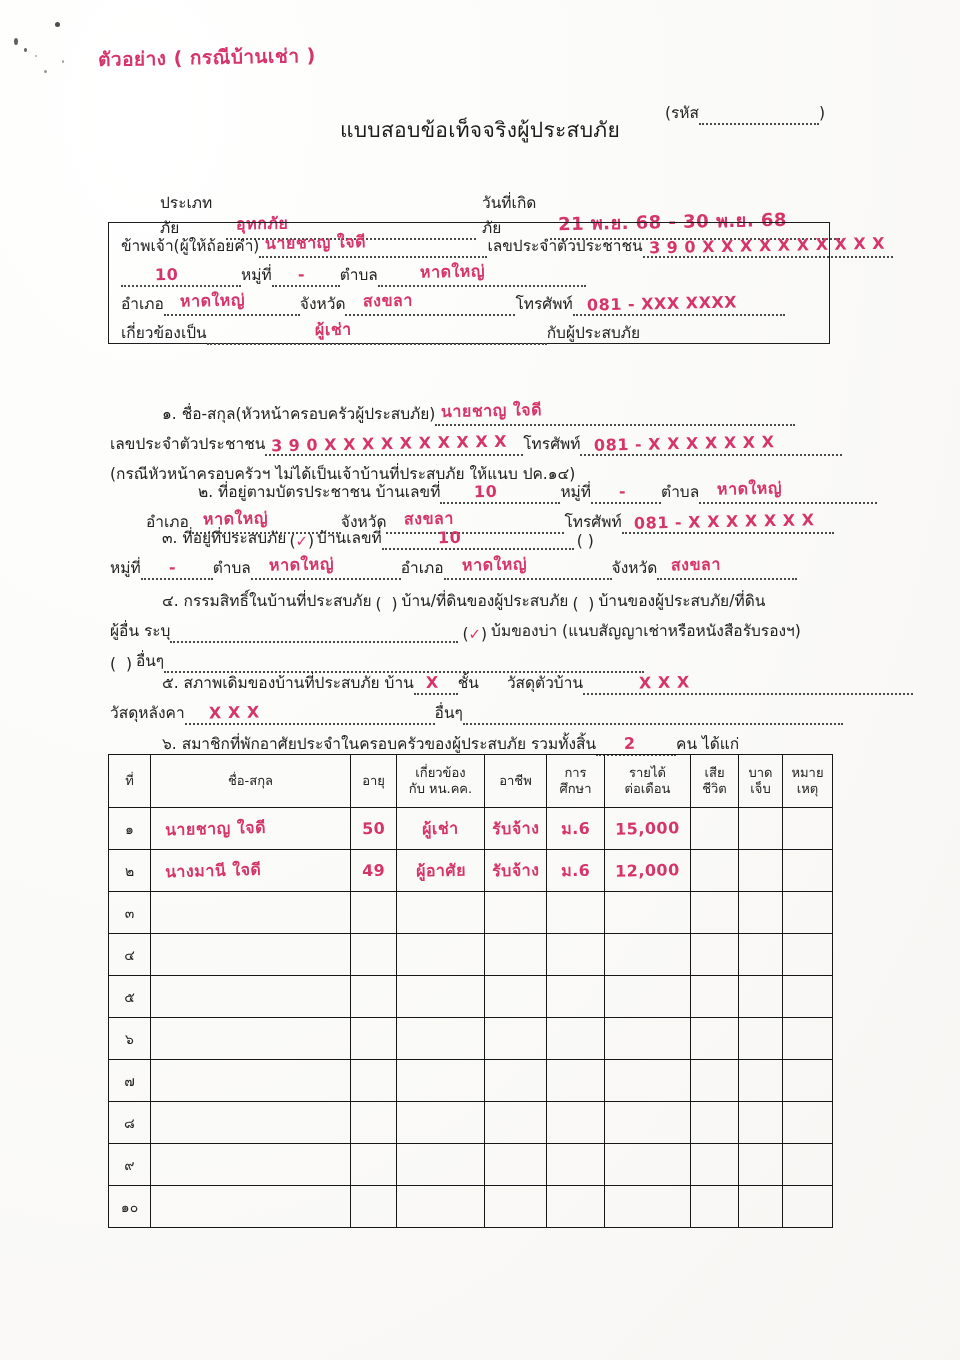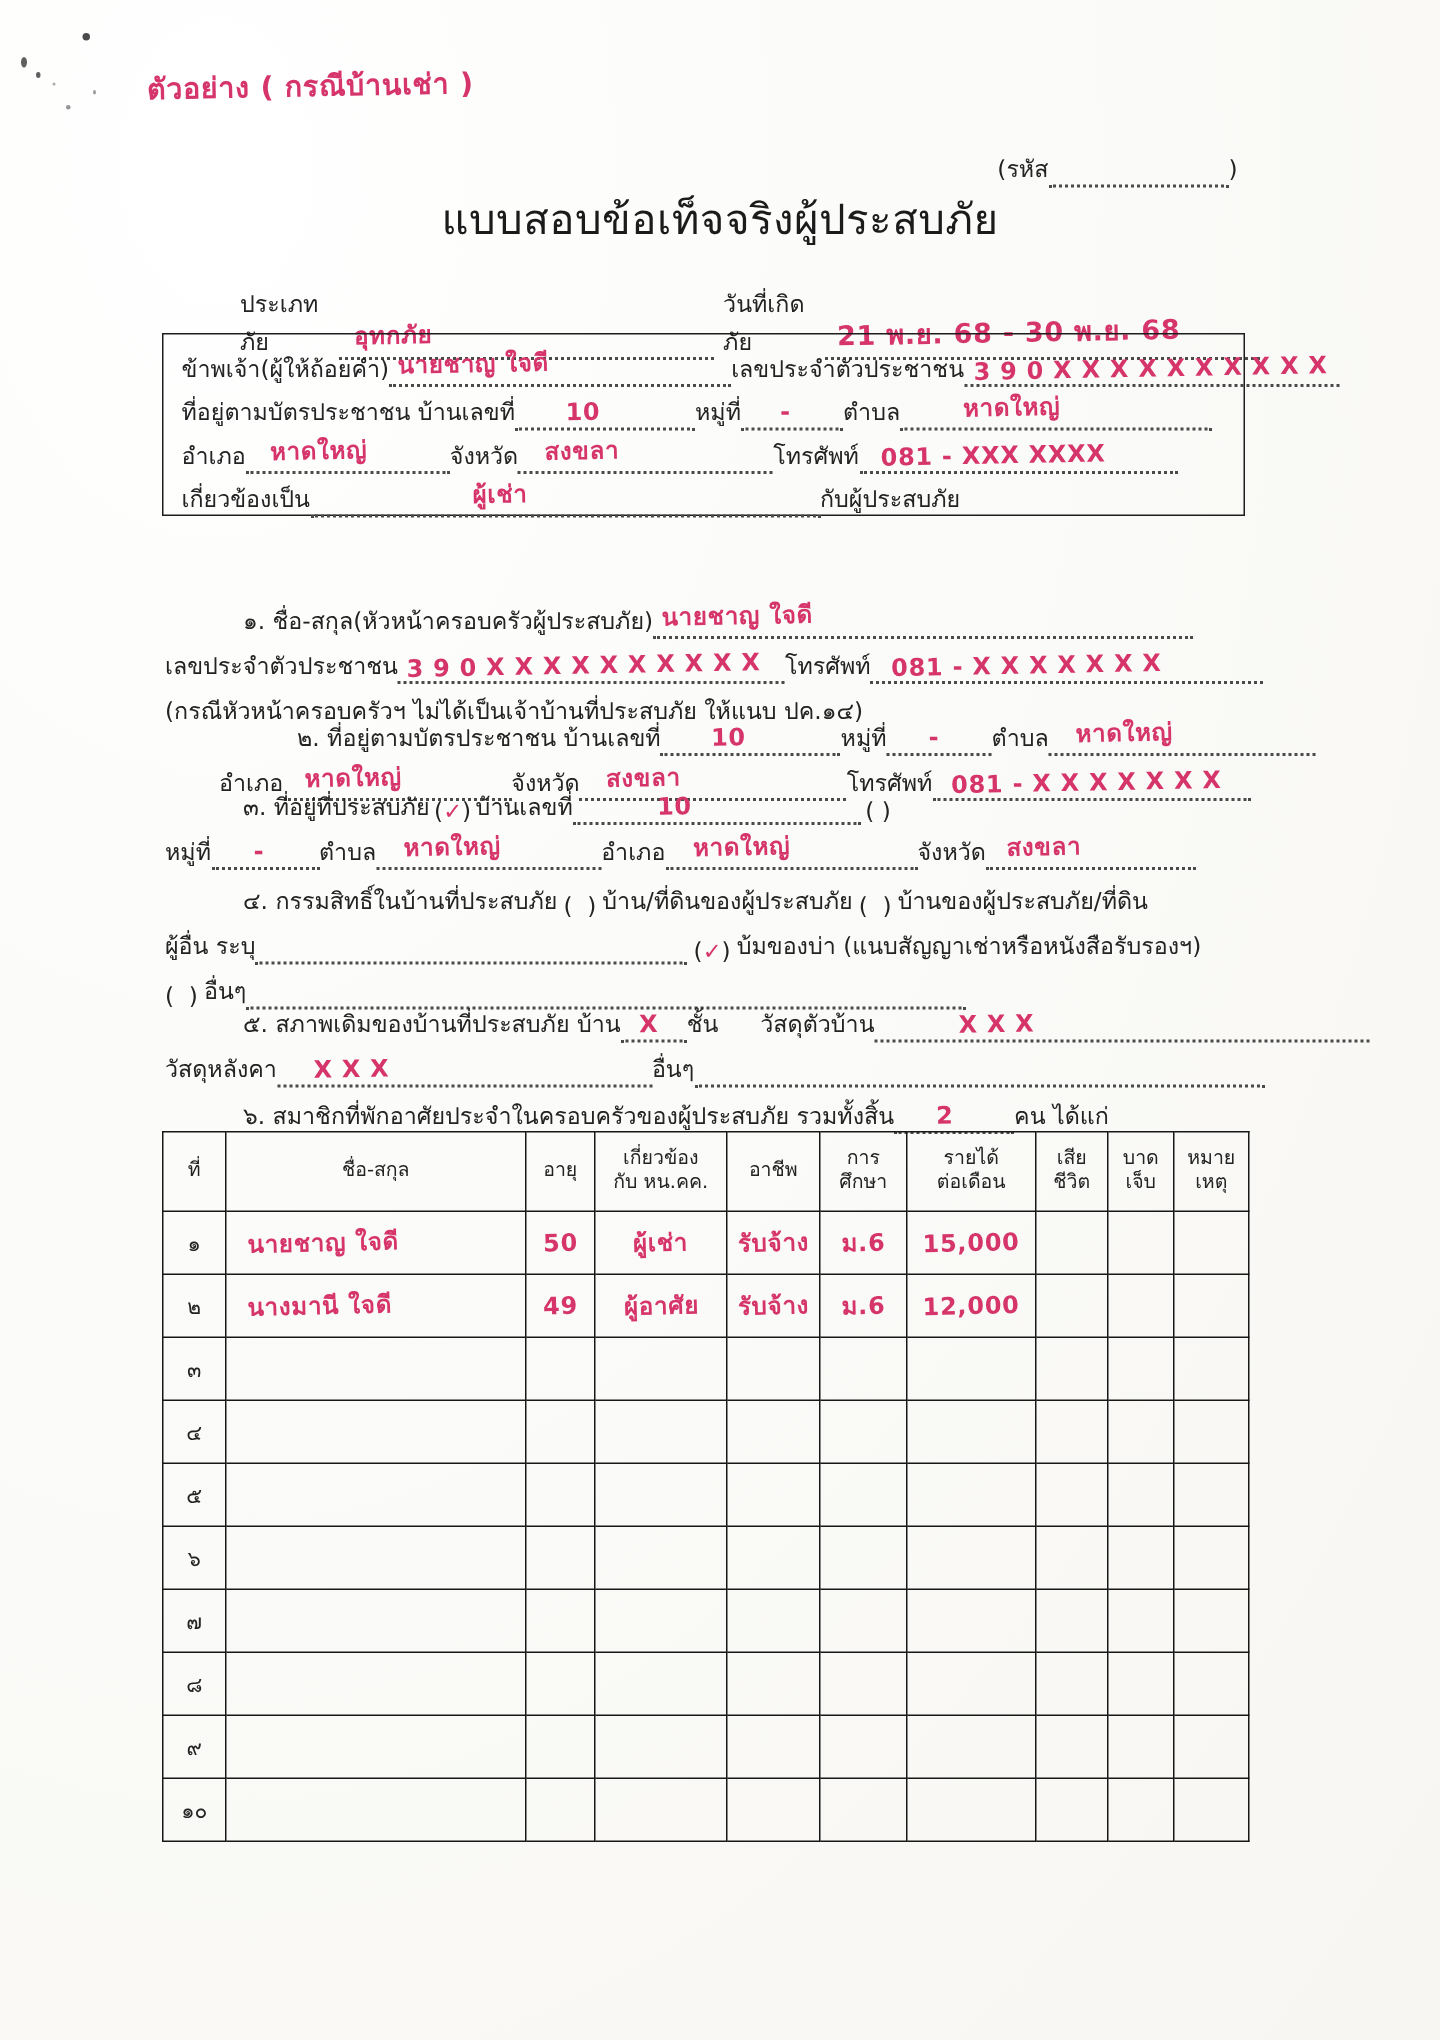--- a/index.html
+++ b/index.html
@@ -43,24 +43,24 @@
 
   
   #code-line {
     position:absolute; right:135px; top:100px;
     font-family:"DejaVu Sans", sans-serif; font-size:16px;
   }
   #code-line .dots { width:120px; }
 
   
   #doc-title {
-    position:absolute; left:0; right:0; top:124px;
+    position:absolute; left:0; right:0; top:113px;
     text-align:center;
     font-family:"DejaVu Sans", sans-serif;
-    font-size:28px; letter-spacing:.3px;
+    font-size:21px; letter-spacing:.3px;
   }
 
   
   #type-row {
     position:absolute; left:160px; top:190px; width:680px;
     font-family:"DejaVu Sans", sans-serif; font-size:16px;
     display:flex; align-items:flex-end;
   }
   .fill { position:relative; display:inline-block; }
   .fill > .hw { position:absolute; left:6px; bottom:3px; white-space:nowrap; }
@@ -149,21 +149,20 @@
         <span class="hw md">นายชาญ ใจดี</span>
       </span>
       <span class="pr">เลขประจำตัวประชาชน</span>
       <span class="fill" style="width:250px;">
         <span class="dots" style="width:250px;"></span>
         <span class="hw md">3 9 0 X X   X X X X X   X X X</span>
       </span>
     </div>
 
     <div class="line">
-      <span class="pr">ที่อยู่ตามบัตรประชาชน บ้านเลขที่</span>
       <span class="fill" style="width:120px;">
         <span class="dots" style="width:120px;"></span>
         <span class="hw md" style="left:34px;">10</span>
       </span>
       <span class="pr">หมู่ที่</span>
       <span class="fill" style="width:68px;">
         <span class="dots" style="width:68px;"></span>
         <span class="hw md" style="left:26px;">-</span>
       </span>
       <span class="pr">ตำบล</span>

